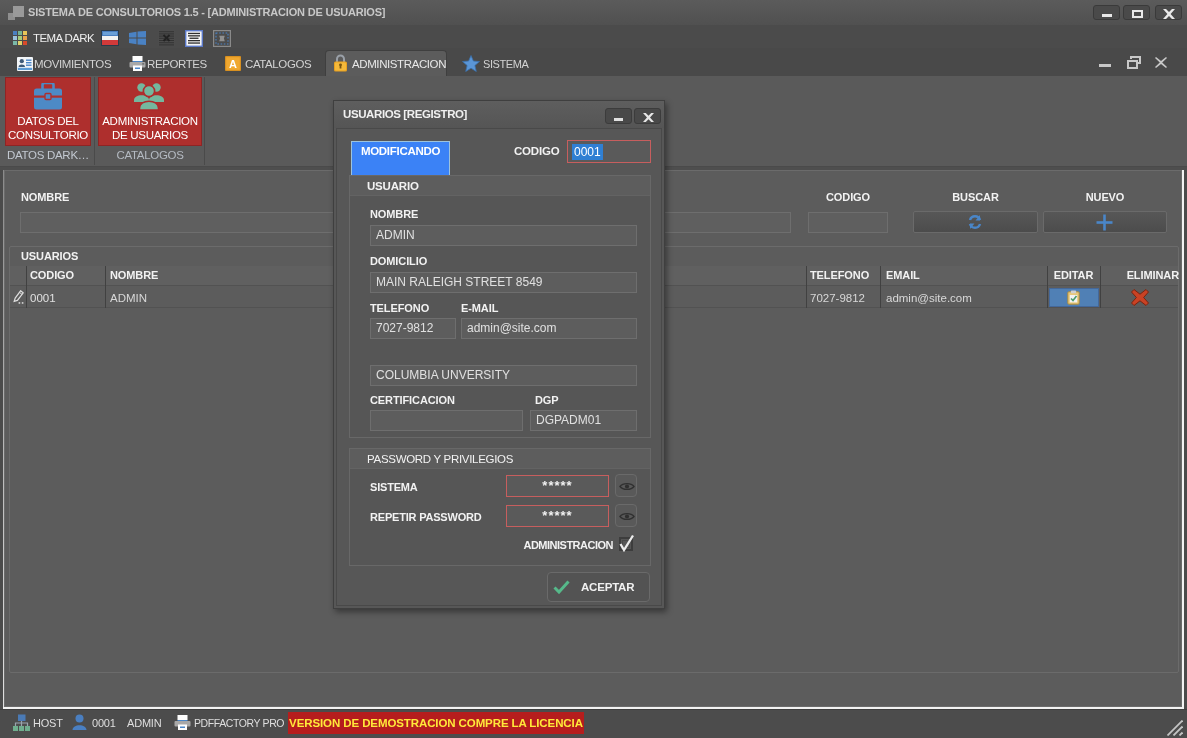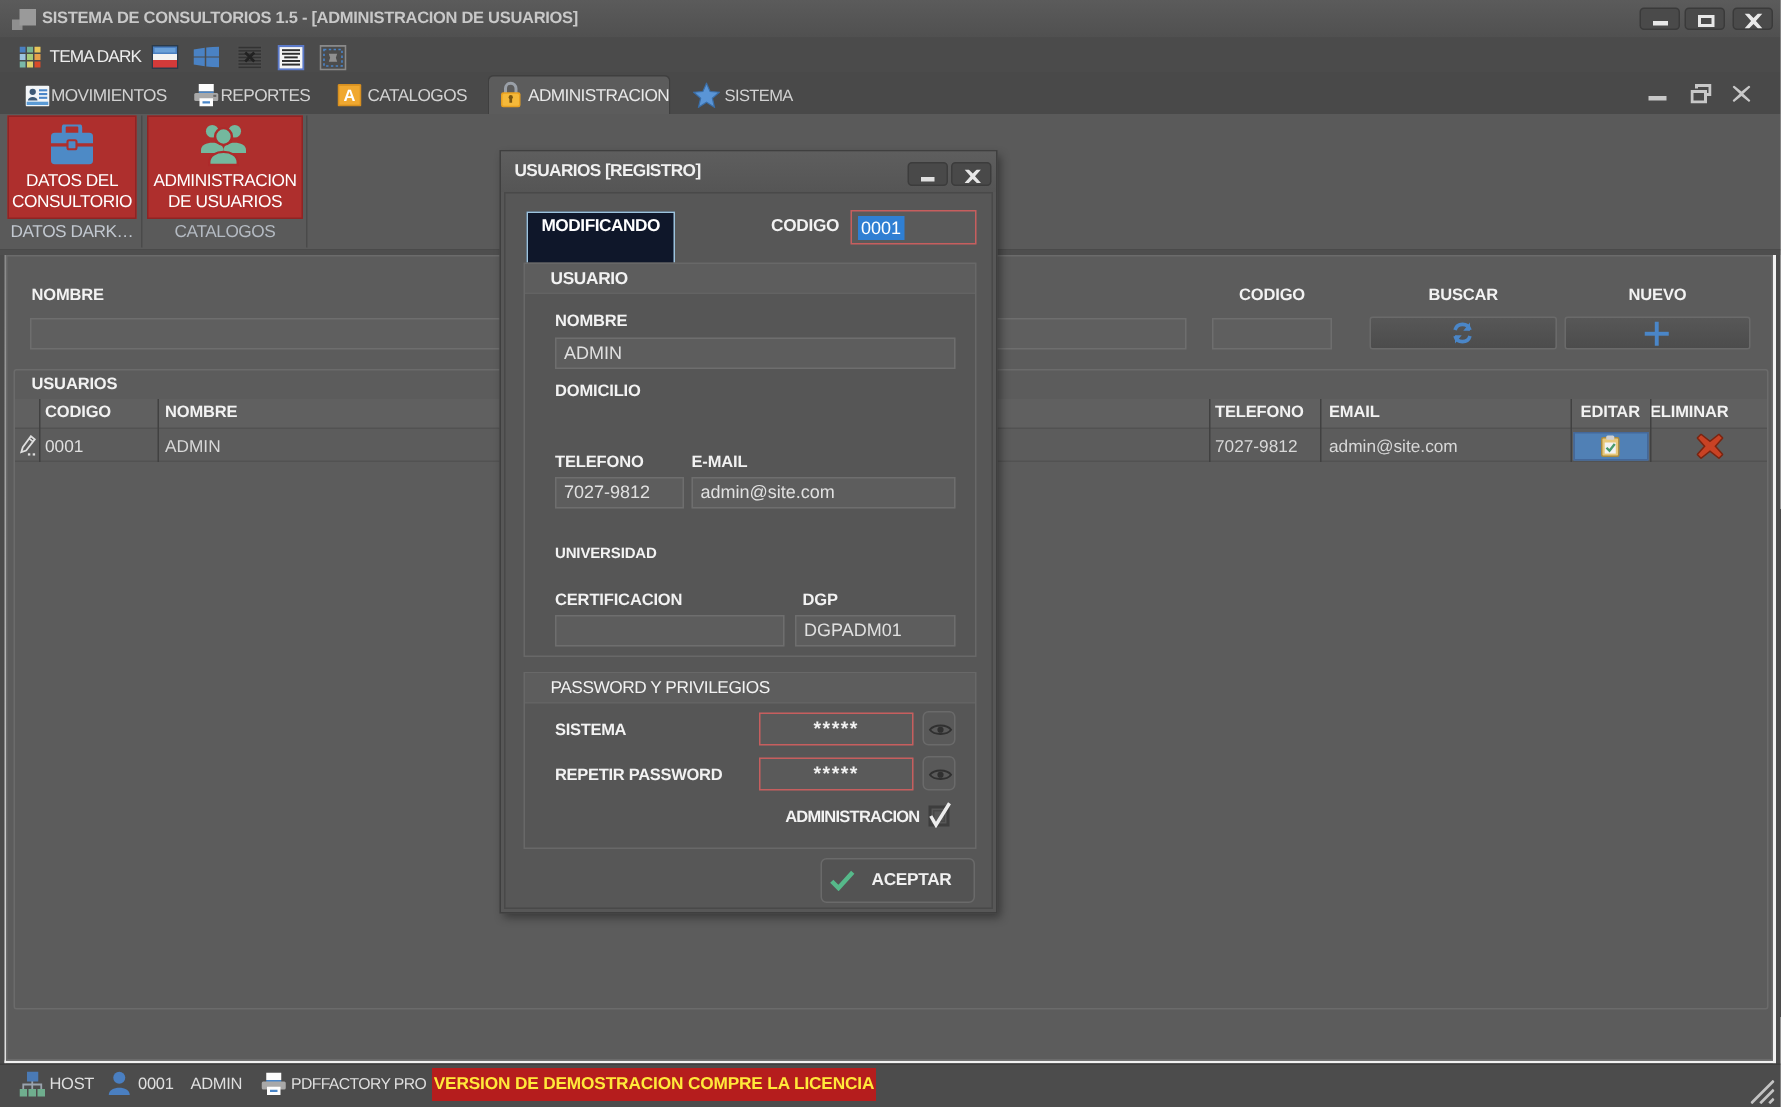--- a/index.html
+++ b/index.html
@@ -201,21 +201,21 @@
 
 <div class="a" style="left:9px;top:246px;width:1170px;height:427px;background:#5c5c5c;border:1px solid #6b6b6b;border-radius:2px"></div>
 <div class="lbl" style="left:21px;top:250px">USUARIOS</div>
 <div class="a" style="left:10px;top:266px;width:1168px;height:20px;background:#606060;border-bottom:1px solid #525252"></div>
 <div class="a" style="left:10px;top:287px;width:1168px;height:21px;border-bottom:1px solid #525252"></div>
 <div class="lbl" style="left:30px;top:269px">CODIGO</div>
 <div class="lbl" style="left:110px;top:269px">NOMBRE</div>
 <div class="lbl" style="left:810px;top:269px">TELEFONO</div>
 <div class="lbl" style="left:886px;top:269px">EMAIL</div>
 <div class="lbl" style="left:1047px;top:269px;width:53px;text-align:center">EDITAR</div>
-<div class="lbl" style="left:1100px;top:269px;width:79px;text-align:left">ELIMINAR</div>
+<div class="lbl" style="left:1100px;top:269px;width:79px;text-align:right">ELIMINAR</div>
 <div class="a" style="left:30px;top:292px;font-size:11.5px;color:#e0e0e0">0001</div>
 <div class="a" style="left:110px;top:292px;font-size:11.5px;color:#d8d8d8">ADMIN</div>
 <div class="a" style="left:810px;top:292px;font-size:11.5px;color:#d8d8d8">7027-9812</div>
 <div class="a" style="left:886px;top:292px;font-size:11.5px;color:#d8d8d8">admin@site.com</div>
 <div class="a" style="left:1049px;top:288px;width:50px;height:19px;background:#5080b5;border:1px solid #44689a"></div>
 <div class="a" style="left:26px;top:266px;width:1px;height:42px;background:#414141"></div>
 <div class="a" style="left:105px;top:266px;width:1px;height:42px;background:#414141"></div>
 <div class="a" style="left:806px;top:266px;width:1px;height:42px;background:#414141"></div>
 <div class="a" style="left:880px;top:266px;width:1px;height:42px;background:#414141"></div>
 <div class="a" style="left:1047px;top:266px;width:1px;height:42px;background:#414141"></div>
@@ -247,37 +247,39 @@
           <div class="a" style="left:8px;top:9px;width:9px;height:2.5px;background:#e0e0e0"></div>
         </div>
   <div class="wbtn" style="left:300px;top:7px;width:27px;height:16px;background:#494949;border-color:#3c3c3c">
           <svg class="a" style="left:8px;top:4px" width="11" height="9" viewBox="0 0 11 9">
             <path d="M0 0 L2.8 0 L5.5 2.7 L8.2 0 L11 0 L7 4.5 L11 9 L8.2 9 L5.5 6.3 L2.8 9 L0 9 L4 4.5 Z" fill="#e6e6e6"></path>
           </svg>
         </div>
  </div>
  <div class="a" style="left:2px;top:27px;width:326px;height:478px;border:1px solid #494949"></div>
 
- <div class="a" style="left:17px;top:40px;width:99px;height:39px;background:#0f172a;border:1px solid #9dc3dd;color:#fff;font-weight:bold;font-size:11.5px;letter-spacing:-0.3px;text-align:center;line-height:19px">MODIFICANDO</div>
+ <div class="a" style="left:17px;top:40px;width:99px;height:39px;background:#3b82f6;border:1px solid #9dc3dd;color:#fff;font-weight:bold;font-size:11.5px;letter-spacing:-0.3px;text-align:center;line-height:19px">MODIFICANDO</div>
  <div class="a" style="left:180px;top:44px;width:45px;font-weight:bold;color:#f2f2f2;font-size:11.5px;letter-spacing:-0.2px">CODIGO</div>
  <div class="a" style="left:233px;top:39px;width:84px;height:23px;background:#5a5a5a;border:1px solid #c75e5e">
   <span style="position:absolute;left:4px;top:3px;background:#2f7fd3;color:#fff;font-size:12px;padding:1px 2px">0001</span>
  </div>
 
  <div class="a" style="left:15px;top:74px;width:302px;height:263px;background:#565656;border:1px solid #686868">
   <div class="a" style="left:0;top:0;width:300px;height:20px;background:#5d5d5d;border-bottom:1px solid #636363"></div>
   <div class="a" style="left:17px;top:4px;font-weight:bold;font-size:11.5px;letter-spacing:-0.2px;color:#f2f2f2">USUARIO</div>
   <div class="lbl" style="left:20px;top:32px;font-size:11px">NOMBRE</div>
   <div class="inp" style="left:20px;top:49px;width:267px;height:21px;background:#5d5d5d">ADMIN</div>
   <div class="lbl" style="left:20px;top:79px;font-size:11px">DOMICILIO</div>
+  <div class="inp" style="left:20px;top:96px;width:267px;height:21px;background:#5d5d5d">MAIN RALEIGH STREET 8549</div>
   <div class="lbl" style="left:20px;top:126px;font-size:11px">TELEFONO</div>
   <div class="lbl" style="left:111px;top:126px;font-size:11px">E-MAIL</div>
   <div class="inp" style="left:20px;top:142px;width:86px;height:21px;background:#5d5d5d">7027-9812</div>
   <div class="inp" style="left:111px;top:142px;width:176px;height:21px;background:#5d5d5d">admin@site.com</div>
   <div class="lbl" style="left:20px;top:188px;font-size:10px">UNIVERSIDAD</div>
+  <div class="inp" style="left:20px;top:189px;width:267px;height:21px;background:#5d5d5d">COLUMBIA UNVERSITY</div>
   <div class="lbl" style="left:20px;top:218px;font-size:11px">CERTIFICACION</div>
   <div class="lbl" style="left:185px;top:218px;font-size:11px">DGP</div>
   <div class="inp" style="left:20px;top:234px;width:153px;height:21px;background:#5d5d5d"></div>
   <div class="inp" style="left:180px;top:234px;width:107px;height:21px;background:#5d5d5d">DGPADM01</div>
  </div>
 
  <div class="a" style="left:15px;top:347px;width:302px;height:118px;background:#565656;border:1px solid #686868">
   <div class="a" style="left:0;top:0;width:300px;height:20px;background:#5d5d5d;border-bottom:1px solid #636363"></div>
   <div class="a" style="left:17px;top:4px;font-weight:normal;font-size:11.5px;letter-spacing:-0.3px;color:#f2f2f2">PASSWORD Y PRIVILEGIOS</div>
   <div class="lbl" style="left:20px;top:32px;font-size:11px;letter-spacing:-0.2px">SISTEMA</div>

